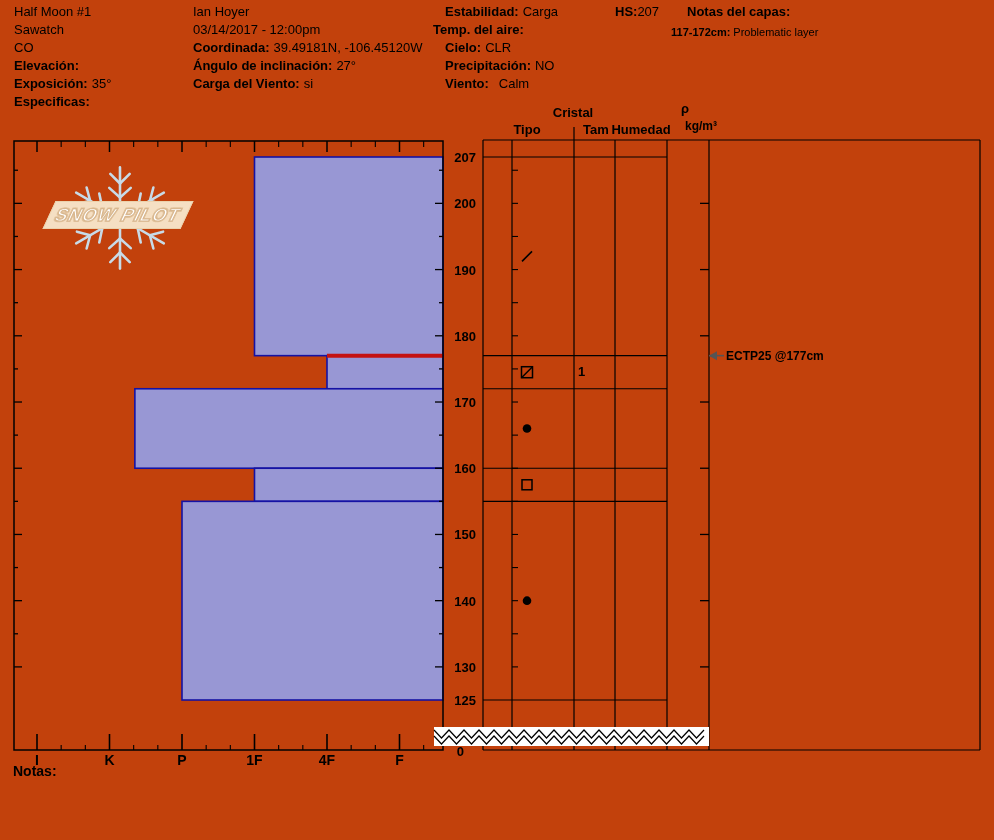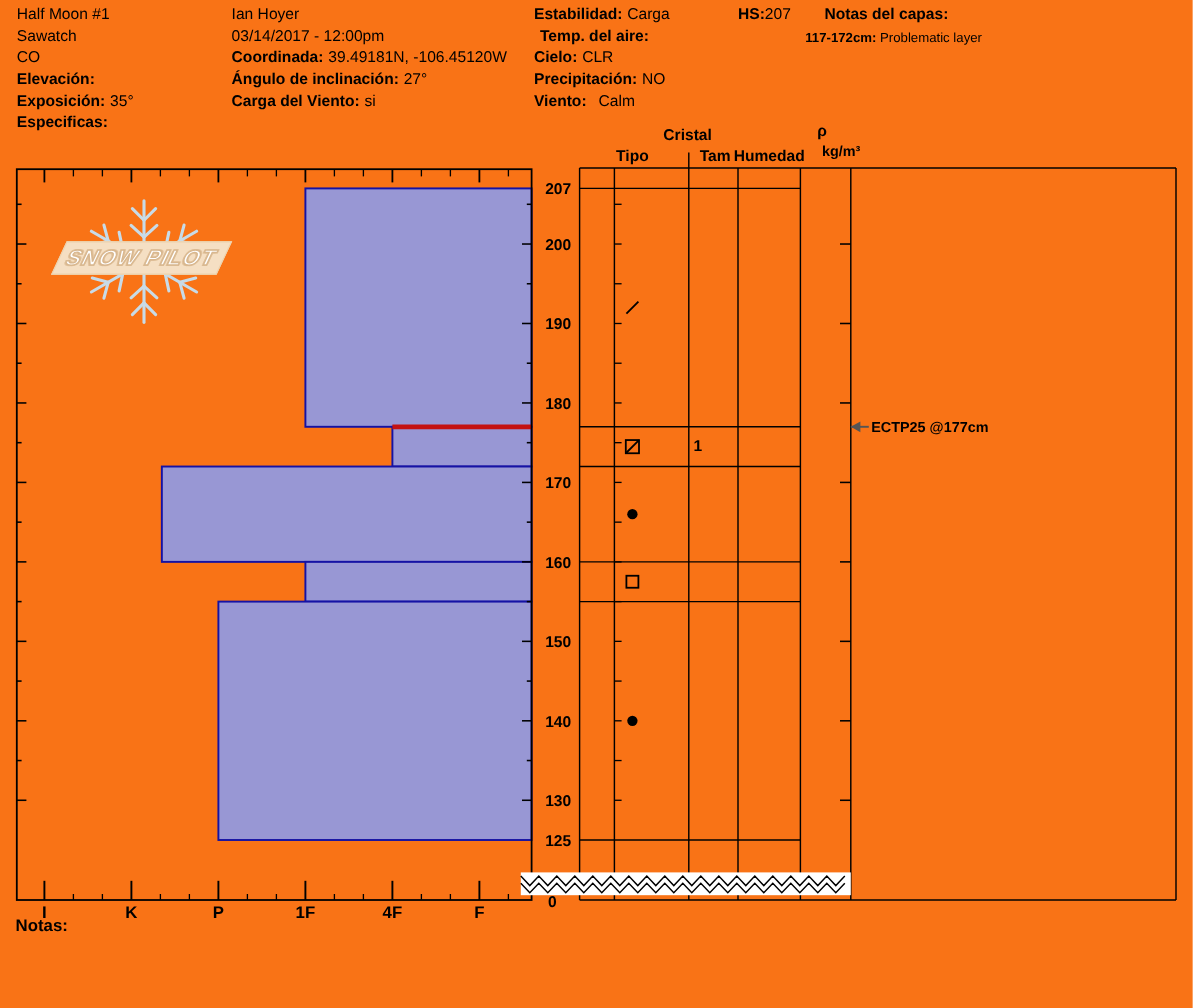--- a/index.html
+++ b/index.html
@@ -1,16 +1,16 @@
 <!DOCTYPE html>
 <html><head>
 <meta charset="utf-8">
 <style>
   html,body{margin:0;padding:0;background:#fff;}
-  .page{position:relative;width:994px;height:840px;background:#f97316;overflow:hidden;
+  .page{position:relative;width:994px;height:840px;background:#c2410c;overflow:hidden;
         font-family:"Liberation Sans",sans-serif;color:#000;}
   
   .hl{position:absolute;font-size:13px;line-height:15px;white-space:nowrap;}
   .hl b{margin-right:4px;}
   .hl.nogap b{margin-right:0;}
   .hl.small{font-size:11px;}
   .hl.small b{margin-right:3px;}
   
   .th{position:absolute;font-weight:bold;font-size:13px;white-space:nowrap;}
   .th.s12{font-size:12px;padding-left:20px;}
@@ -46,21 +46,21 @@
   <div class="hl" style="left:14px;top:76px"><b>Exposición:</b><span>35°</span></div>
   <div class="hl" style="left:14px;top:94px"><b>Especificas:</b><span></span></div>
 
   <div class="hl" style="left:193px;top:4px"><span>Ian Hoyer</span></div>
   <div class="hl" style="left:193px;top:22px"><span>03/14/2017 - 12:00pm</span></div>
   <div class="hl" style="left:193px;top:40px"><b>Coordinada:</b><span>39.49181N, -106.45120W</span></div>
   <div class="hl" style="left:193px;top:58px"><b>Ángulo de inclinación:</b><span>27°</span></div>
   <div class="hl" style="left:193px;top:76px"><b>Carga del Viento:</b><span>si</span></div>
 
   <div class="hl" style="left:445px;top:4px"><b>Estabilidad:</b><span>Carga</span></div>
-  <div class="hl" style="left:450px;top:22px"><b>Temp. del aire:</b><span></span></div>
+  <div class="hl" style="left:433px;top:22px"><b>Temp. del aire:</b><span></span></div>
   <div class="hl" style="left:445px;top:40px"><b>Cielo:</b><span>CLR</span></div>
   <div class="hl" style="left:445px;top:58px"><b>Precipitación:</b><span>NO</span></div>
   <div class="hl" style="left:445px;top:76px"><b>Viento:</b><span style="margin-left:6px">Calm</span></div>
 
   <div class="hl nogap" style="left:615px;top:4px"><b>HS:</b><span>207</span></div>
 
   <div class="hl" style="left:687px;top:4px"><b>Notas del capas:</b></div>
   <div class="hl small" style="left:671px;top:25px"><b>117-172cm:</b><span>Problematic layer</span></div>
 
   <svg class="flake" width="112" height="112" viewBox="0 0 104 104">

